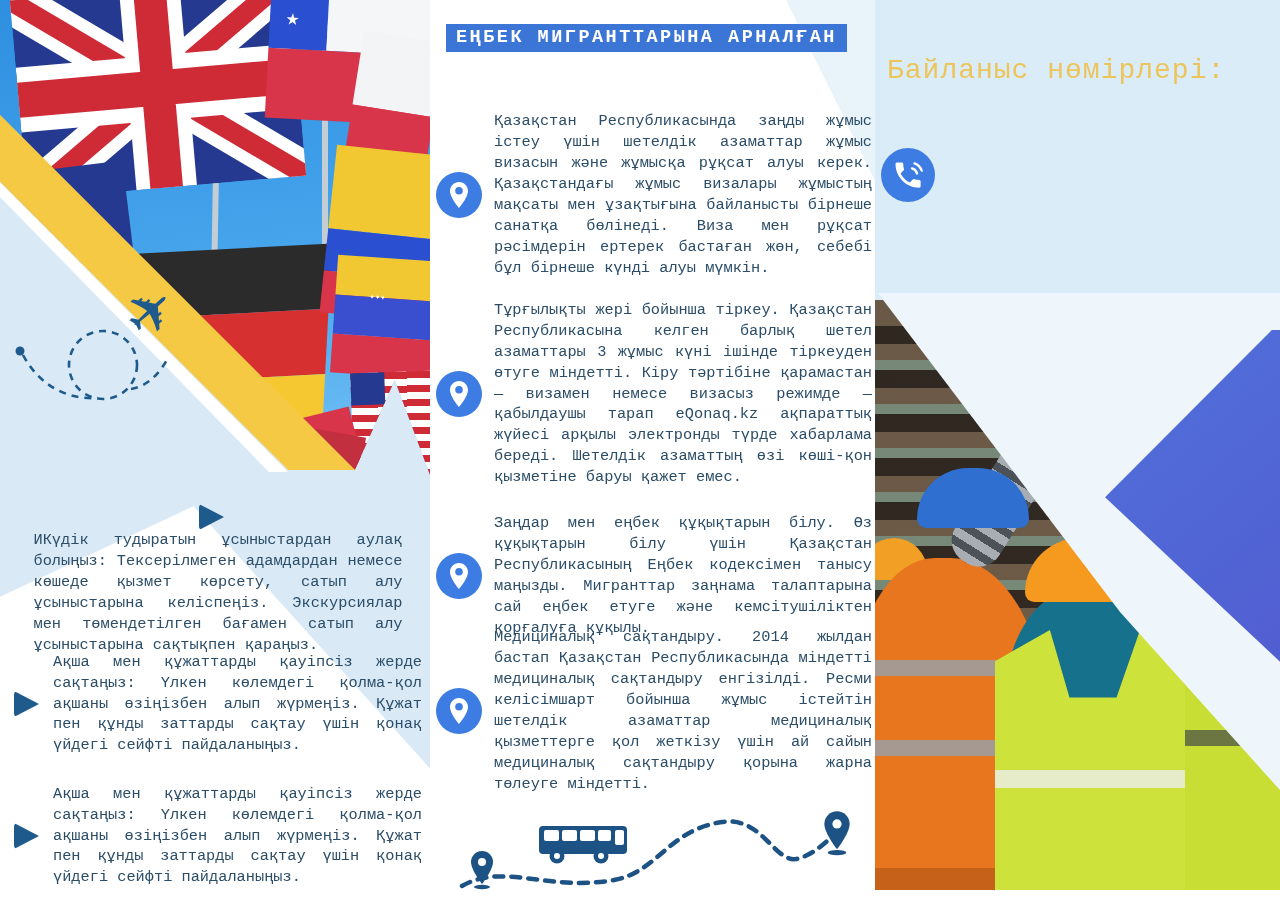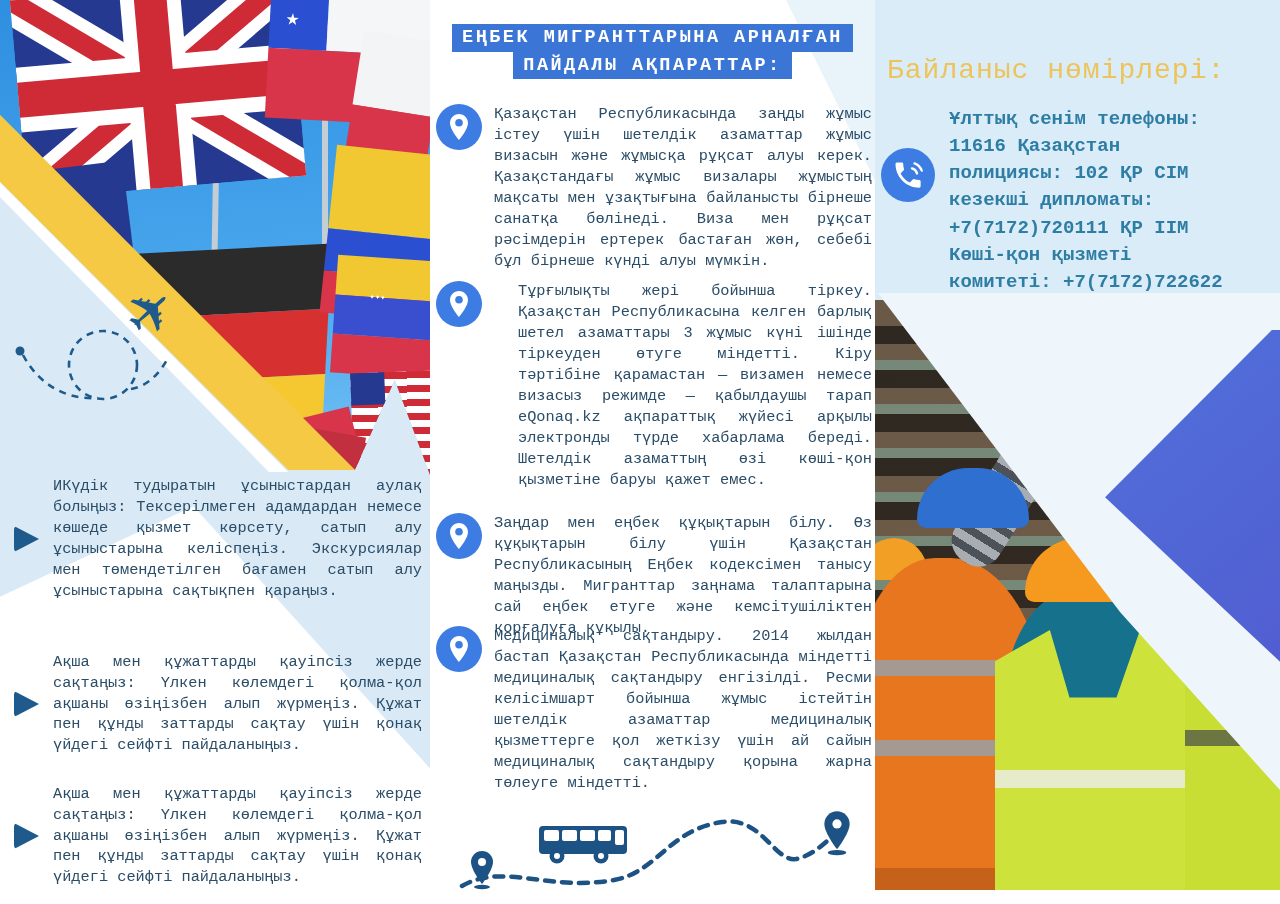--- a/index.html
+++ b/index.html
@@ -40,37 +40,37 @@
     transform:rotate(-42deg);font-family:"DejaVu Sans",sans-serif;line-height:1;}
   .safety-heading{left:80px;top:432px;width:270px;text-align:center;line-height:1.22;}
   .safety-heading span{display:inline-block;background:var(--accent-yellow);color:var(--heading-text);
     font-weight:bold;font-size:22px;padding:3px 10px 2px;}
   .safety-item{position:absolute;left:14px;width:408px;display:flex;align-items:center;}
   .tri-bullet{width:0;height:0;border-left:25px solid var(--navy);
     border-top:13px solid transparent;border-bottom:13px solid transparent;
     margin-right:14px;flex:0 0 auto;border-radius:4px;}
   .safety-text{width:369px;font-size:15.3px;line-height:1.37;color:var(--body-text);
     text-align:justify;text-justify:inter-word;}
-  .si-1{top:464px;height:150px;}
+  .si-1{top:504px;height:150px;flex-direction:column;}
   .si-2{top:640px;height:128px;}
   .si-3{top:772px;height:128px;}
 
   
   .mid-panel{left:430px;top:0;width:445px;height:904px;background:#fff;}
   .mid-corner{left:0;top:0;width:445px;height:904px;background:#E8F3FA;
     clip-path:polygon(80% 0,100% 0,100% 20%);}
-  .mid-header{left:0;top:24px;width:445px;text-align:center;line-height:1.12;}
+  .mid-header{left:16px;top:24px;width:445px;text-align:left;line-height:1.12;}
   .mid-header span{display:inline-block;background:var(--header-blue);color:#fff;
     font-weight:bold;font-size:18.5px;letter-spacing:2.5px;padding:4px 10px 3px;}
-  .info-item{position:absolute;left:6px;width:436px;display:flex;align-items:flex-start;}
+  .info-item{position:absolute;left:6px;width:436px;display:flex;align-items:center;}
   .pin-badge{flex:0 0 auto;width:46px;height:46px;margin-right:12px;}
   .info-text{width:378px;font-size:15.3px;line-height:1.37;color:var(--body-text);
     text-align:justify;text-justify:inter-word;}
   .ii-1{top:104px;height:182px;}
-  .ii-2{top:281px;height:196px;gap:24px;}
+  .ii-2{top:296px;height:196px;}
   .ii-3{top:497px;height:126px;margin-top:16px;}
   .ii-4{top:626px;height:170px;}
   .bus-route{left:14px;top:798px;width:420px;height:100px;}
 
   
   .right-panel{left:875px;top:0;width:405px;height:904px;background:#D9ECF7;}
   .contact-heading{left:12px;top:55px;width:392px;font-size:28px;font-weight:normal;
     color:#EDC45A;letter-spacing:1px;white-space:nowrap;}
   .phone-badge{left:6px;top:148px;width:54px;height:54px;z-index:3;}
   .contact-block{left:74px;top:106px;width:324px;z-index:3;}
@@ -182,21 +182,20 @@
       <div class="tri-bullet"></div>
       <div class="safety-text">Ақша мен құжаттарды қауіпсіз жерде сақтаңыз: Үлкен көлемдегі қолма-қол ақшаны өзіңізбен алып жүрмеңіз. Құжат пен құнды заттарды сақтау үшін қонақ үйдегі сейфті пайдаланыңыз.</div>
     </div>
   </div>
 
   <div class="abs mid-panel">
     <div class="abs mid-corner"></div>
 
     <div class="abs mid-header">
       <span>ЕҢБЕК МИГРАНТТАРЫНА АРНАЛҒАН</span><br>
-      <span>ПАЙДАЛЫ АҚПАРАТТАР:</span>
     </div>
 
     <div class="info-item ii-1">
       <svg class="pin-badge" viewBox="0 0 46 46">
         <circle cx="23" cy="23" r="23" fill="#3D7CE2"></circle>
         <path fill-rule="evenodd" fill="#fff" d="M23 10c-5 0-9 4-9 9 0 6.6 9 17 9 17s9-10.4 9-17c0-5-4-9-9-9zm0 12.5a3.8 3.8 0 1 1 0-7.6 3.8 3.8 0 0 1 0 7.6z"></path>
       </svg>
       <div class="info-text">Қазақстан Республикасында заңды жұмыс істеу үшін шетелдік азаматтар жұмыс визасын және жұмысқа рұқсат алуы керек. Қазақстандағы жұмыс визалары жұмыстың мақсаты мен ұзақтығына байланысты бірнеше санатқа бөлінеді. Виза мен рұқсат рәсімдерін ертерек бастаған жөн, себебі бұл бірнеше күнді алуы мүмкін.</div>
     </div>
     <div class="info-item ii-2">
@@ -252,29 +251,20 @@
     <div class="abs contact-heading">Байланыс нөмірлері:</div>
 
     <svg class="abs phone-badge" viewBox="0 0 24 24">
       <circle cx="12" cy="12" r="12" fill="#3D7CE2"></circle>
       <g transform="translate(4.6,4.6) scale(0.62)">
         <path fill="#fff" d="M6.62 10.79c1.44 2.83 3.76 5.14 6.59 6.59l2.2-2.21c.27-.27.67-.36 1.02-.24 1.12.37 2.33.57 3.57.57.55 0 1 .45 1 1V20c0 .55-.45 1-1 1-9.39 0-17-7.61-17-17 0-.55.45-1 1-1h3.5c.55 0 1 .45 1 1 0 1.25.2 2.45.57 3.57.11.35.03.74-.25 1.02l-2.2 2.2z"></path>
         <path d="M14.8 7.2 a5.2 5.2 0 0 1 3.6 3.6 M16.6 3.6 a9 9 0 0 1 5.2 5.2" stroke="#fff" fill="none" stroke-width="1.7" stroke-linecap="round"></path>
       </g>
     </svg>
 
-    <div class="abs contact-block">
-      <div class="contact-line">Ұлттық сенім телефоны:</div>
-      <div class="contact-line">11616 Қазақстан</div>
-      <div class="contact-line">полициясы: 102 ҚР СІМ</div>
-      <div class="contact-line">кезекші дипломаты:</div>
-      <div class="contact-line">+7(7172)720111 ҚР ІІМ</div>
-      <div class="contact-line">Көші-қон қызметі</div>
-      <div class="contact-line">комитеті: +7(7172)722622</div>
-    </div>
 
     <div class="abs workers-photo">
       <div class="shelves"></div>
       <div class="shelves2"></div>
 
       <div class="blob" style="left:-14px;top:238px;width:66px;height:42px;background:#f2a025;border-radius:40px 40px 8px 8px;"></div>
 
       <div class="blob" style="left:-22px;top:258px;width:195px;height:340px;background:#e8761f;border-radius:42% 50% 6% 6%;box-shadow:inset 0 -90px 0 -60px #c6611a;"></div>
       <div class="blob" style="left:-10px;top:360px;width:175px;height:16px;background:#9aa0a6;opacity:.85;"></div>
       <div class="blob" style="left:-10px;top:440px;width:180px;height:16px;background:#9aa0a6;opacity:.85;"></div>

